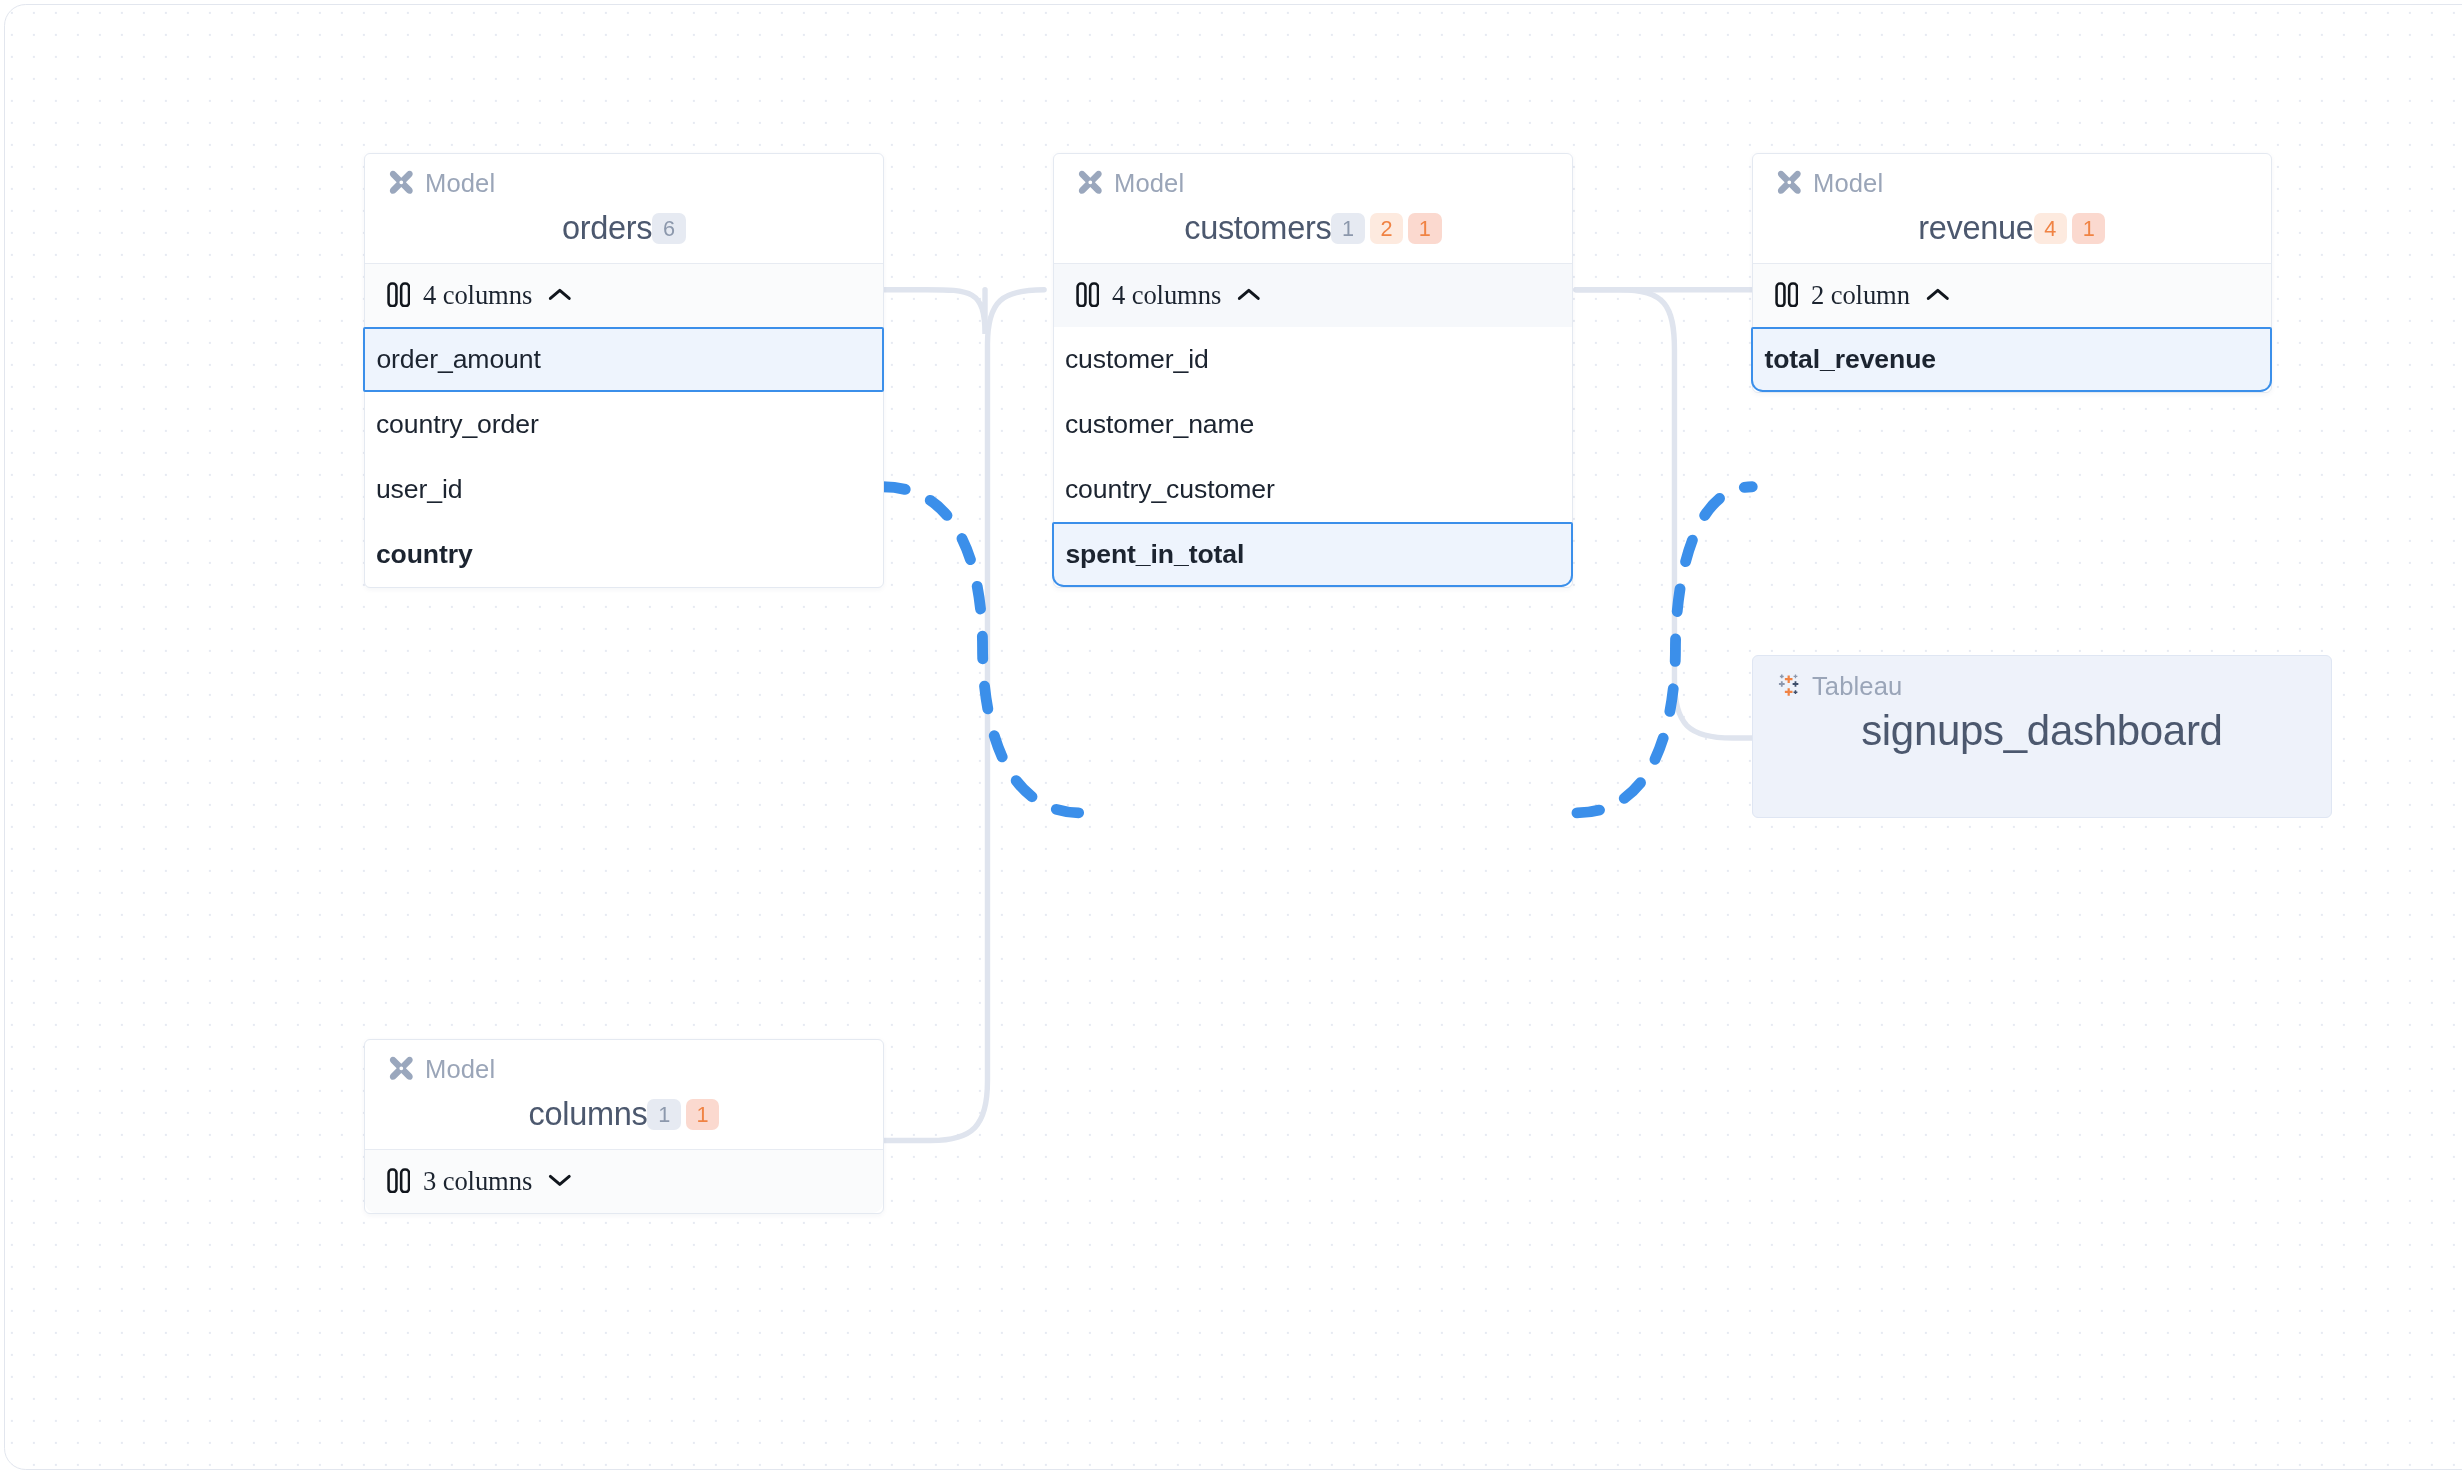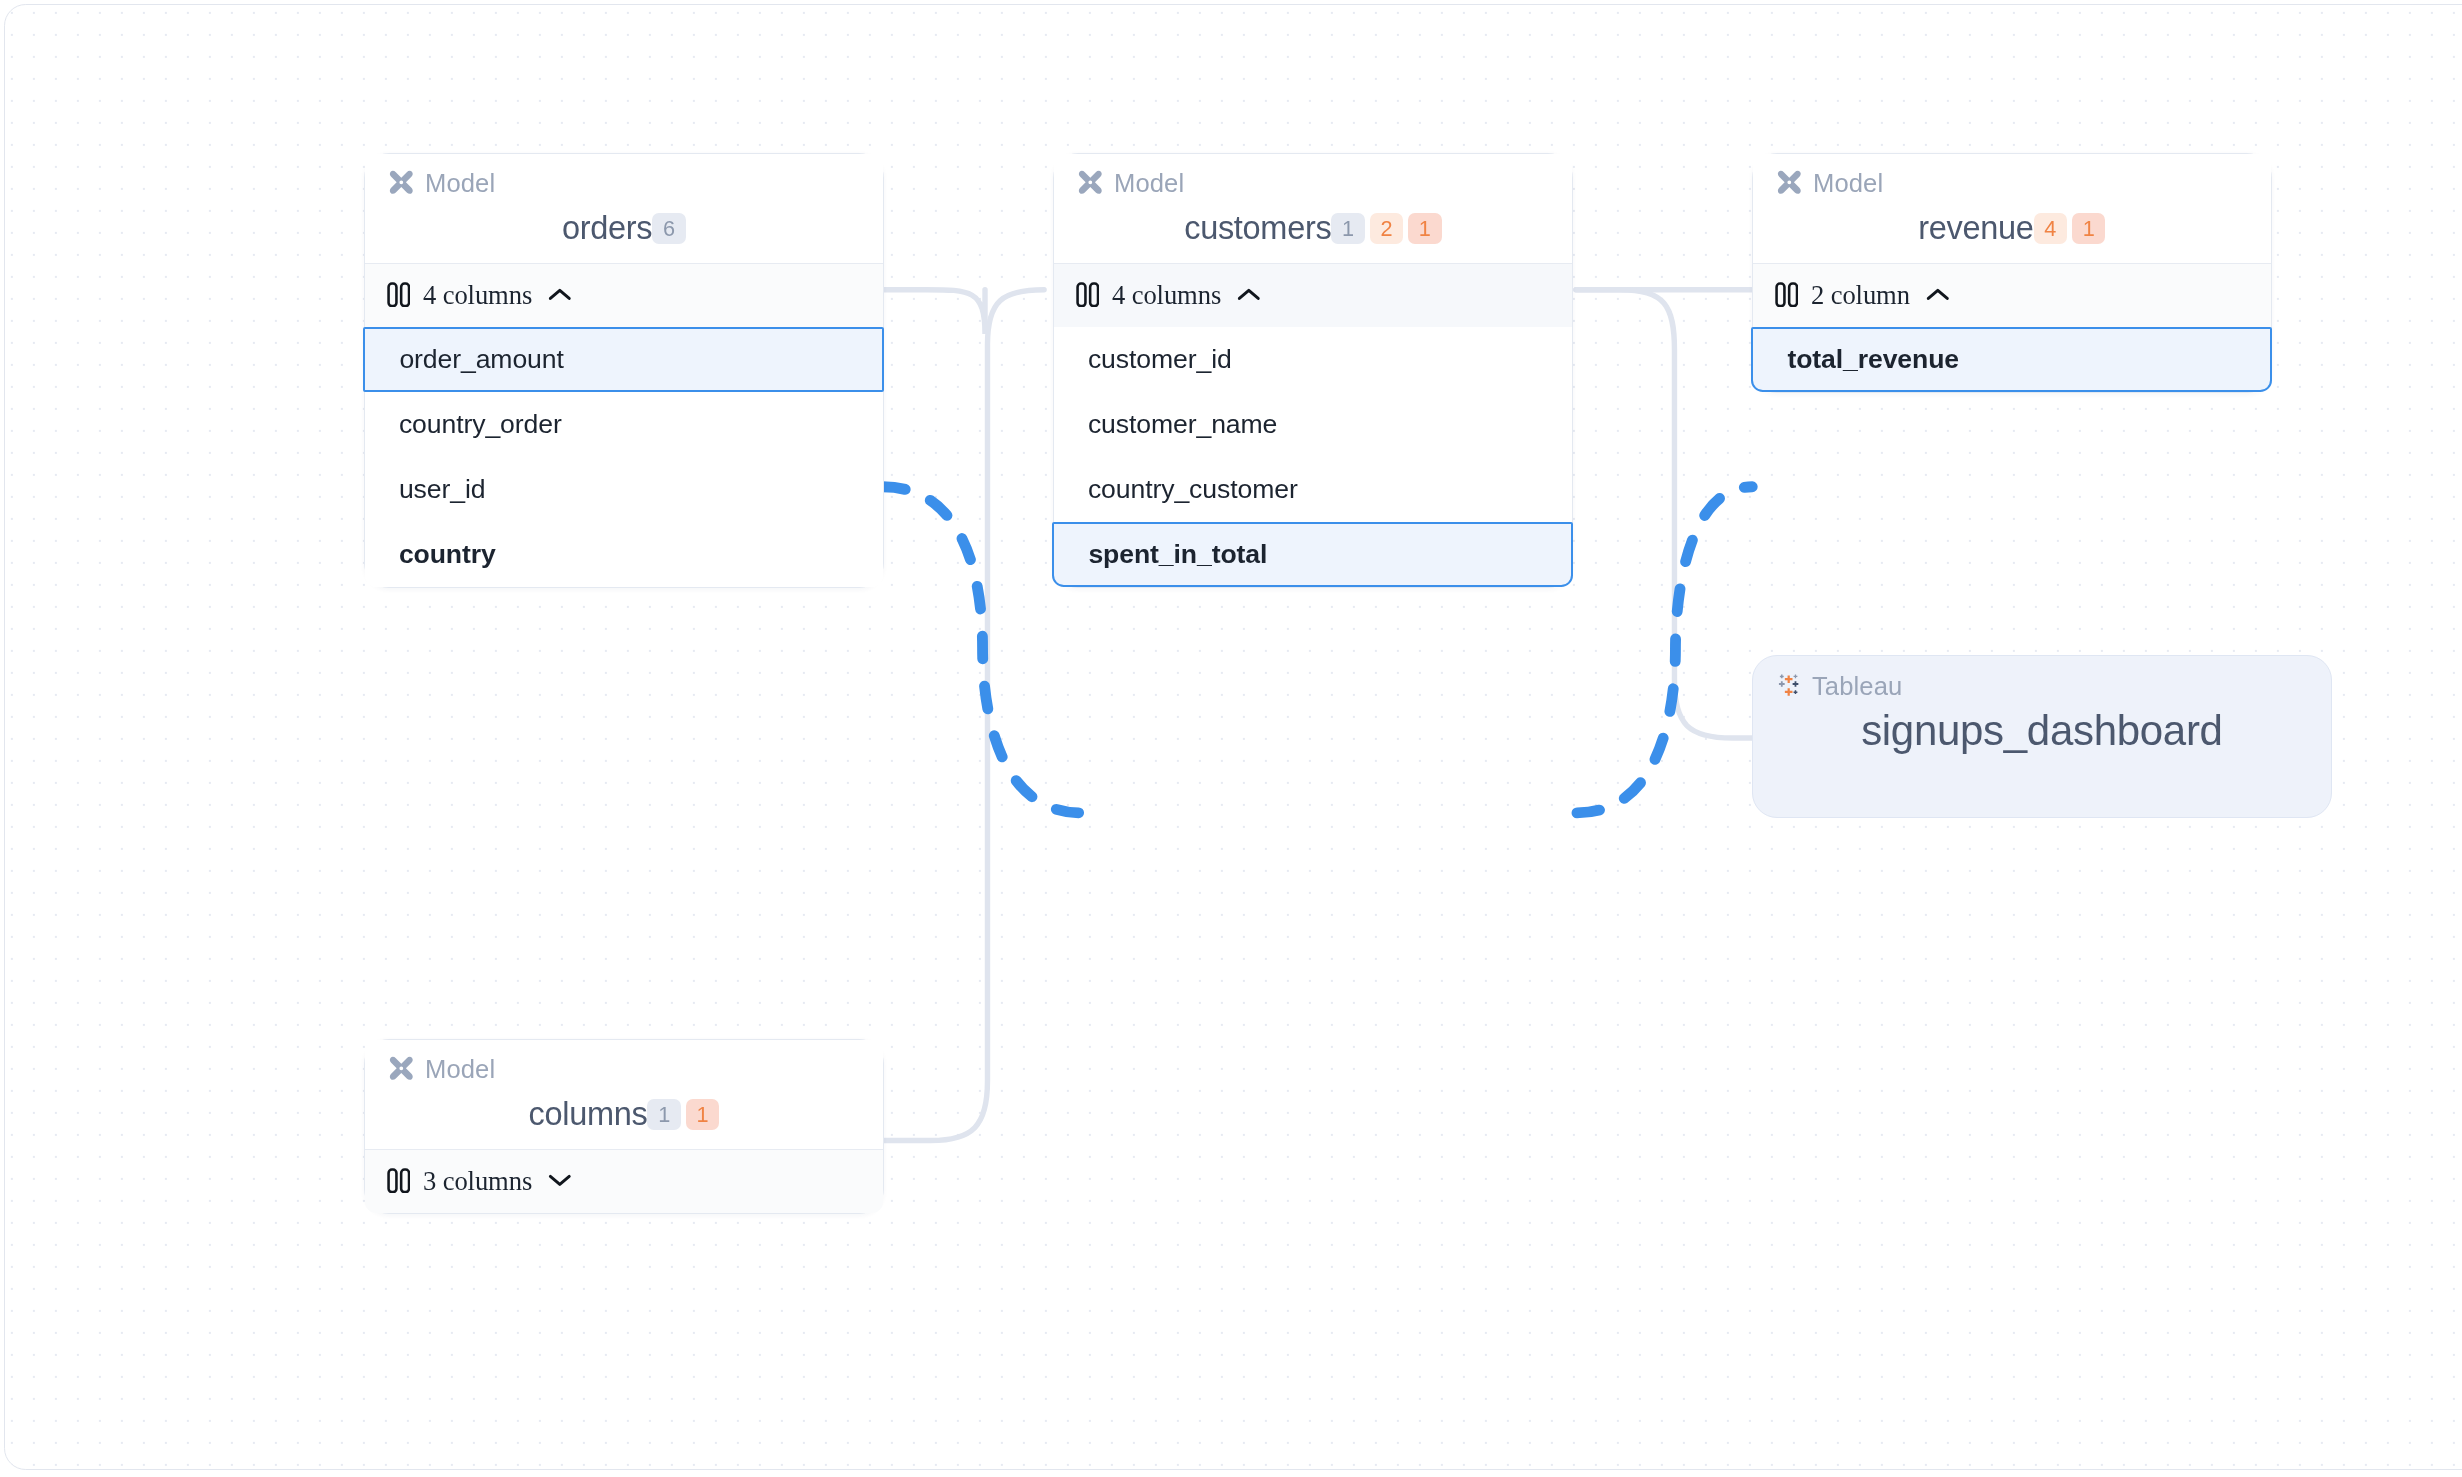--- a/index.html
+++ b/index.html
@@ -39,21 +39,21 @@
     width: 2615px;
     height: 1466px;
     pointer-events: none;
   }
 
   
   .node {
     position: absolute;
     box-sizing: border-box;
     border: 1.5px solid #e4e9f1;
-    border-radius: 25px;
+    border-radius: 6px;
     background: #ffffff;
     box-shadow: 0 1.5px 4.9px rgba(28,44,82,0.045);
   }
   .node-header {
     padding: 15.8px 21.7px 14.8px 21.7px;
     border-top-left-radius: 11.3px;
     border-top-right-radius: 11.3px;
     background: #ffffff;
   }
   .kind-row {
@@ -124,21 +124,21 @@
   }
   .chev { margin-left: 3px; display: block; }
 
   
   .cols-list { background: #ffffff; border-bottom-left-radius: 11.3px; border-bottom-right-radius: 11.3px; }
   .col-row {
     position: relative;
     display: flex;
     align-items: center;
     height: 65px;
-    padding: 0 34px;
+    padding: 0 11px;
     box-sizing: border-box;
     font-size: 26.6px;
     color: #1c2430;
     letter-spacing: -0.1px;
     background: #ffffff;
   }
   .col-row.sel {
     background: #eef4fd;
     border: 2.5px solid #3b8fea;
     margin: 0 -1.5px;

